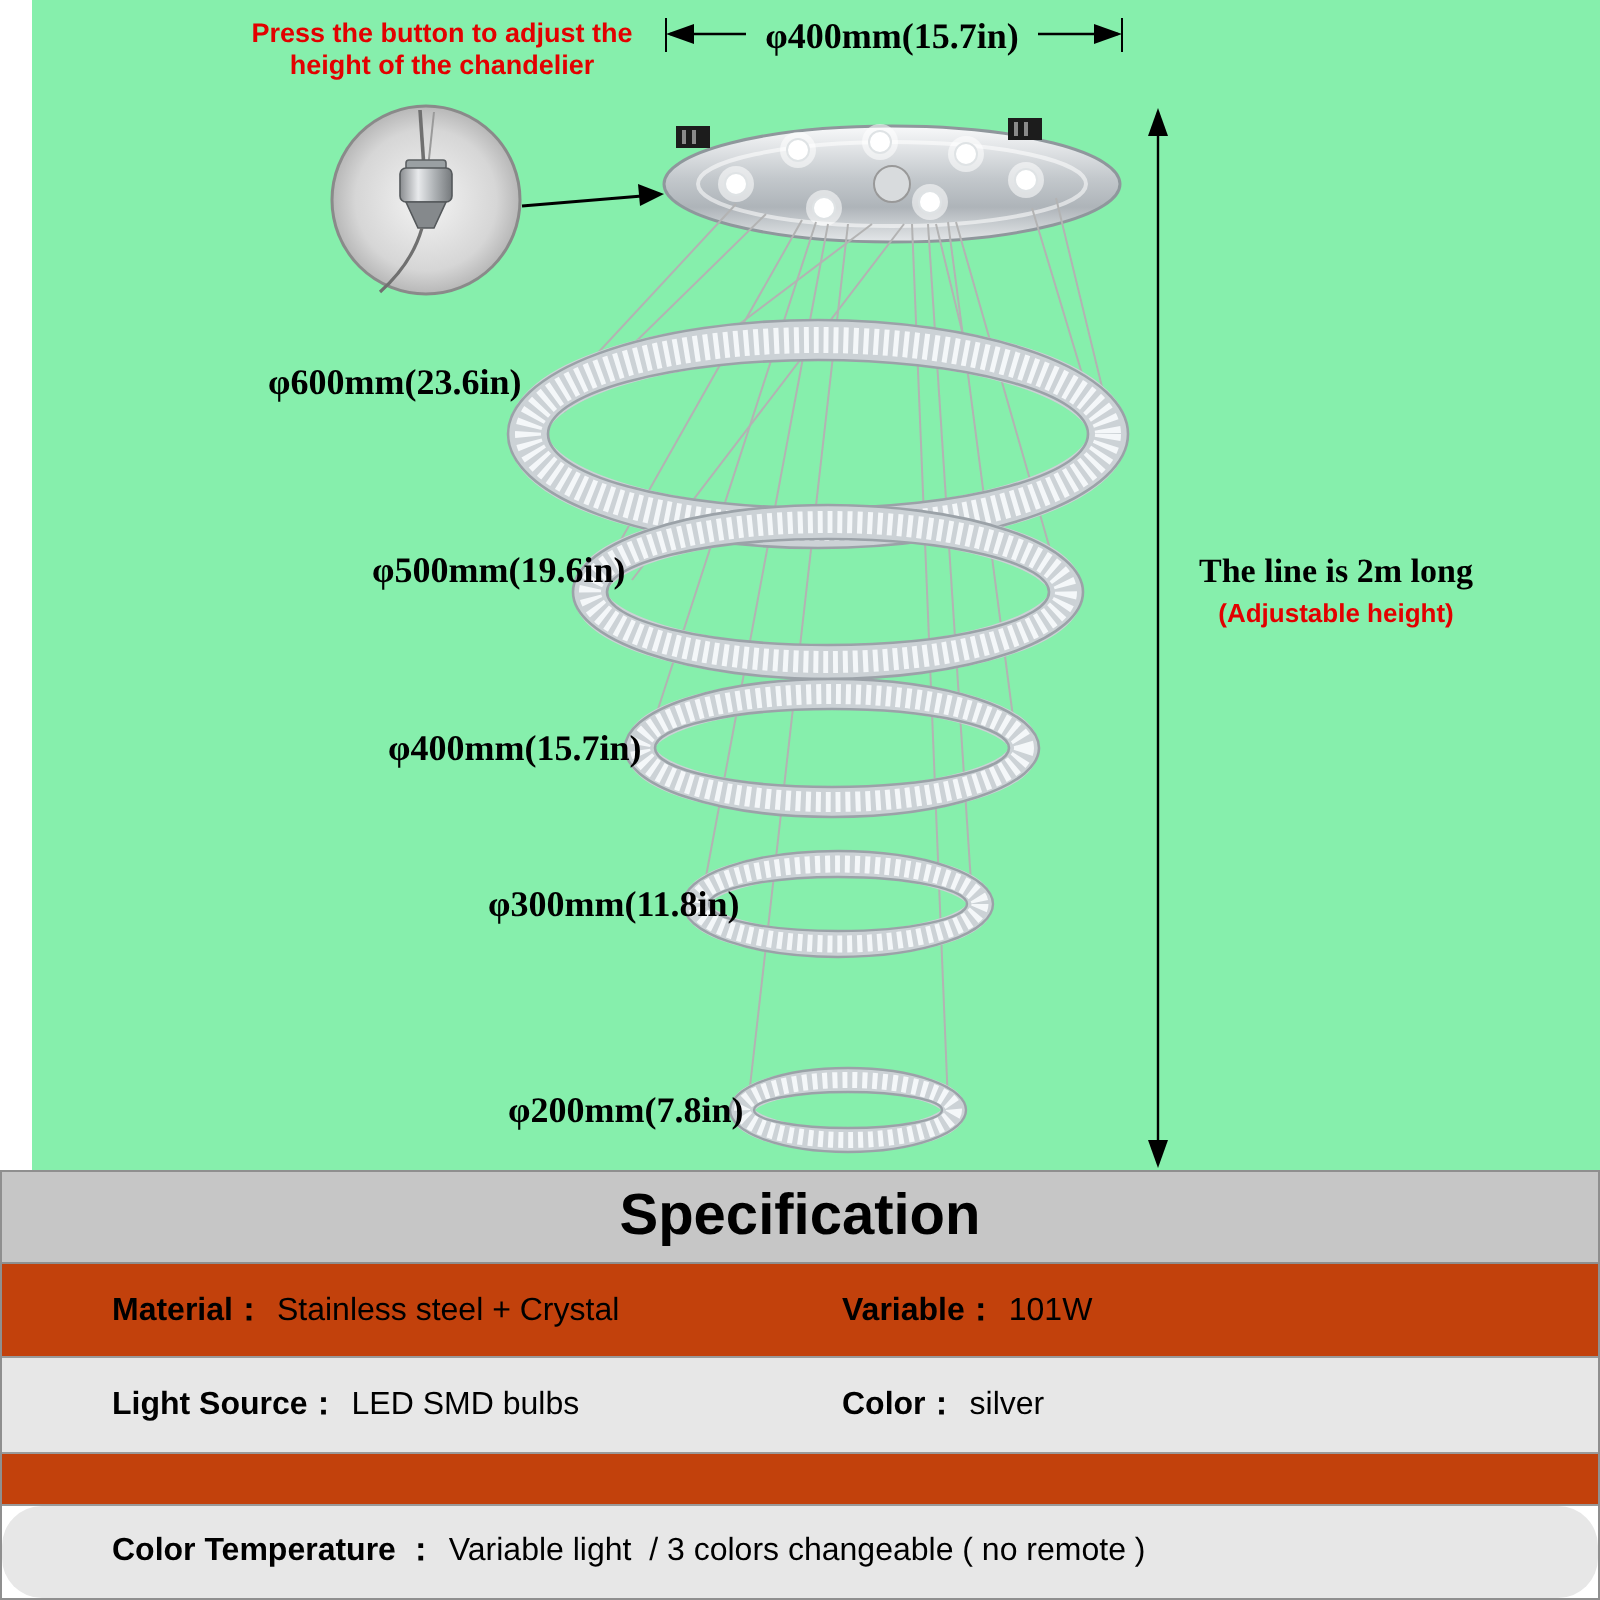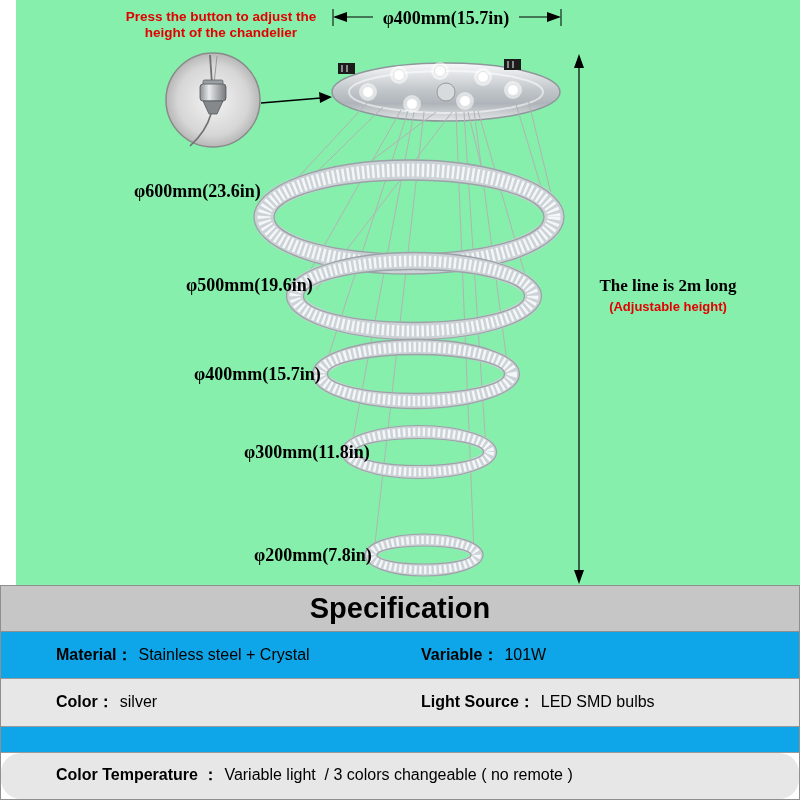--- a/index.html
+++ b/index.html
@@ -16,21 +16,21 @@
   text.height-sub { fill:#e30000; font-size:13px; font-weight:bold; font-family:"Liberation Sans", sans-serif; }
 
   
   .spec { width:800px; height:215px; box-sizing:border-box; display:flex; flex-direction:column;
           border:1px solid #8f8f8f; }
   .spec-header { height:45px; flex:0 0 45px; background:#c6c6c6; display:flex; align-items:center;
                  justify-content:center; font-size:29px; font-weight:bold; color:#000;
                  border-bottom:1px solid #8f8f8f; }
   .spec-row { flex:1 1 auto; display:grid; grid-template-columns:365px 1fr; align-items:center;
               padding-left:55px; font-size:16px; color:#000; border-bottom:1px solid #9a9a9a;
-              box-sizing:border-box; background:#0ea5e9; }
+              box-sizing:border-box; background:#c2410c; }
   .spec-row.alt { background:#e7e7e7; }
   .spec-row.single { display:flex;border-radius:20px; }
   .spec-row:last-child { border-bottom:none; }
   .spec .label { font-weight:bold; margin-right:6px; white-space:pre; }
   .spec .value { font-weight:normal; white-space:pre; }
 </style>
 </head>
 <body>
 
 <div class="page">
@@ -187,25 +187,25 @@
       <div class="cell">
         <span class="label">Material：</span><span class="value">Stainless steel + Crystal</span>
       </div>
       <div class="cell">
         <span class="label">Variable：</span><span class="value">101W</span>
       </div>
     </div>
 
     <div class="spec-row alt">
       <div class="cell">
+        <span class="label">Light Source：</span><span class="value">LED SMD bulbs</span>
+      </div>
+      <div class="cell">
         <span class="label">Color：</span><span class="value">silver</span>
       </div>
-      <div class="cell">
-        <span class="label">Light Source：</span><span class="value">LED SMD bulbs</span>
-      </div>
     </div>
 
     <div class="spec-row">
     </div>
 
     <div class="spec-row alt single">
       <div class="cell">
         <span class="label">Color Temperature ：</span><span class="value">Variable light  / 3 colors changeable ( no remote )</span>
       </div>
     </div>

